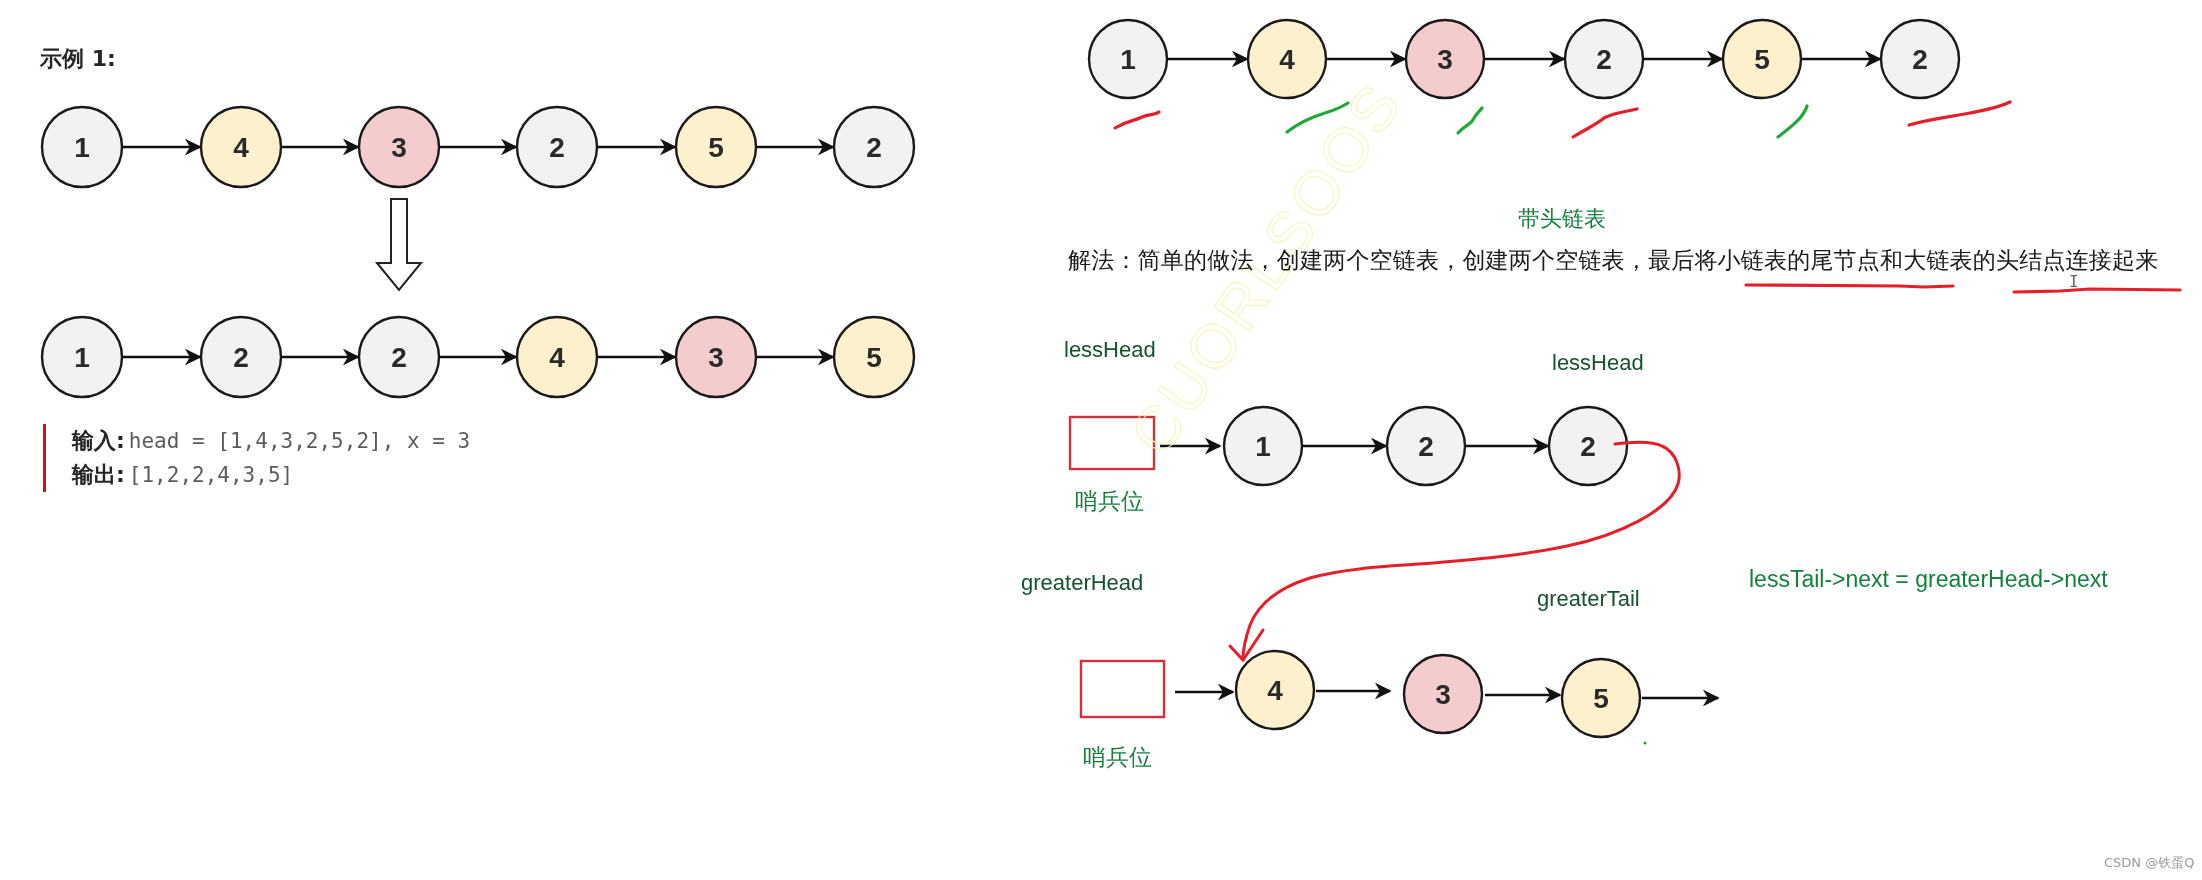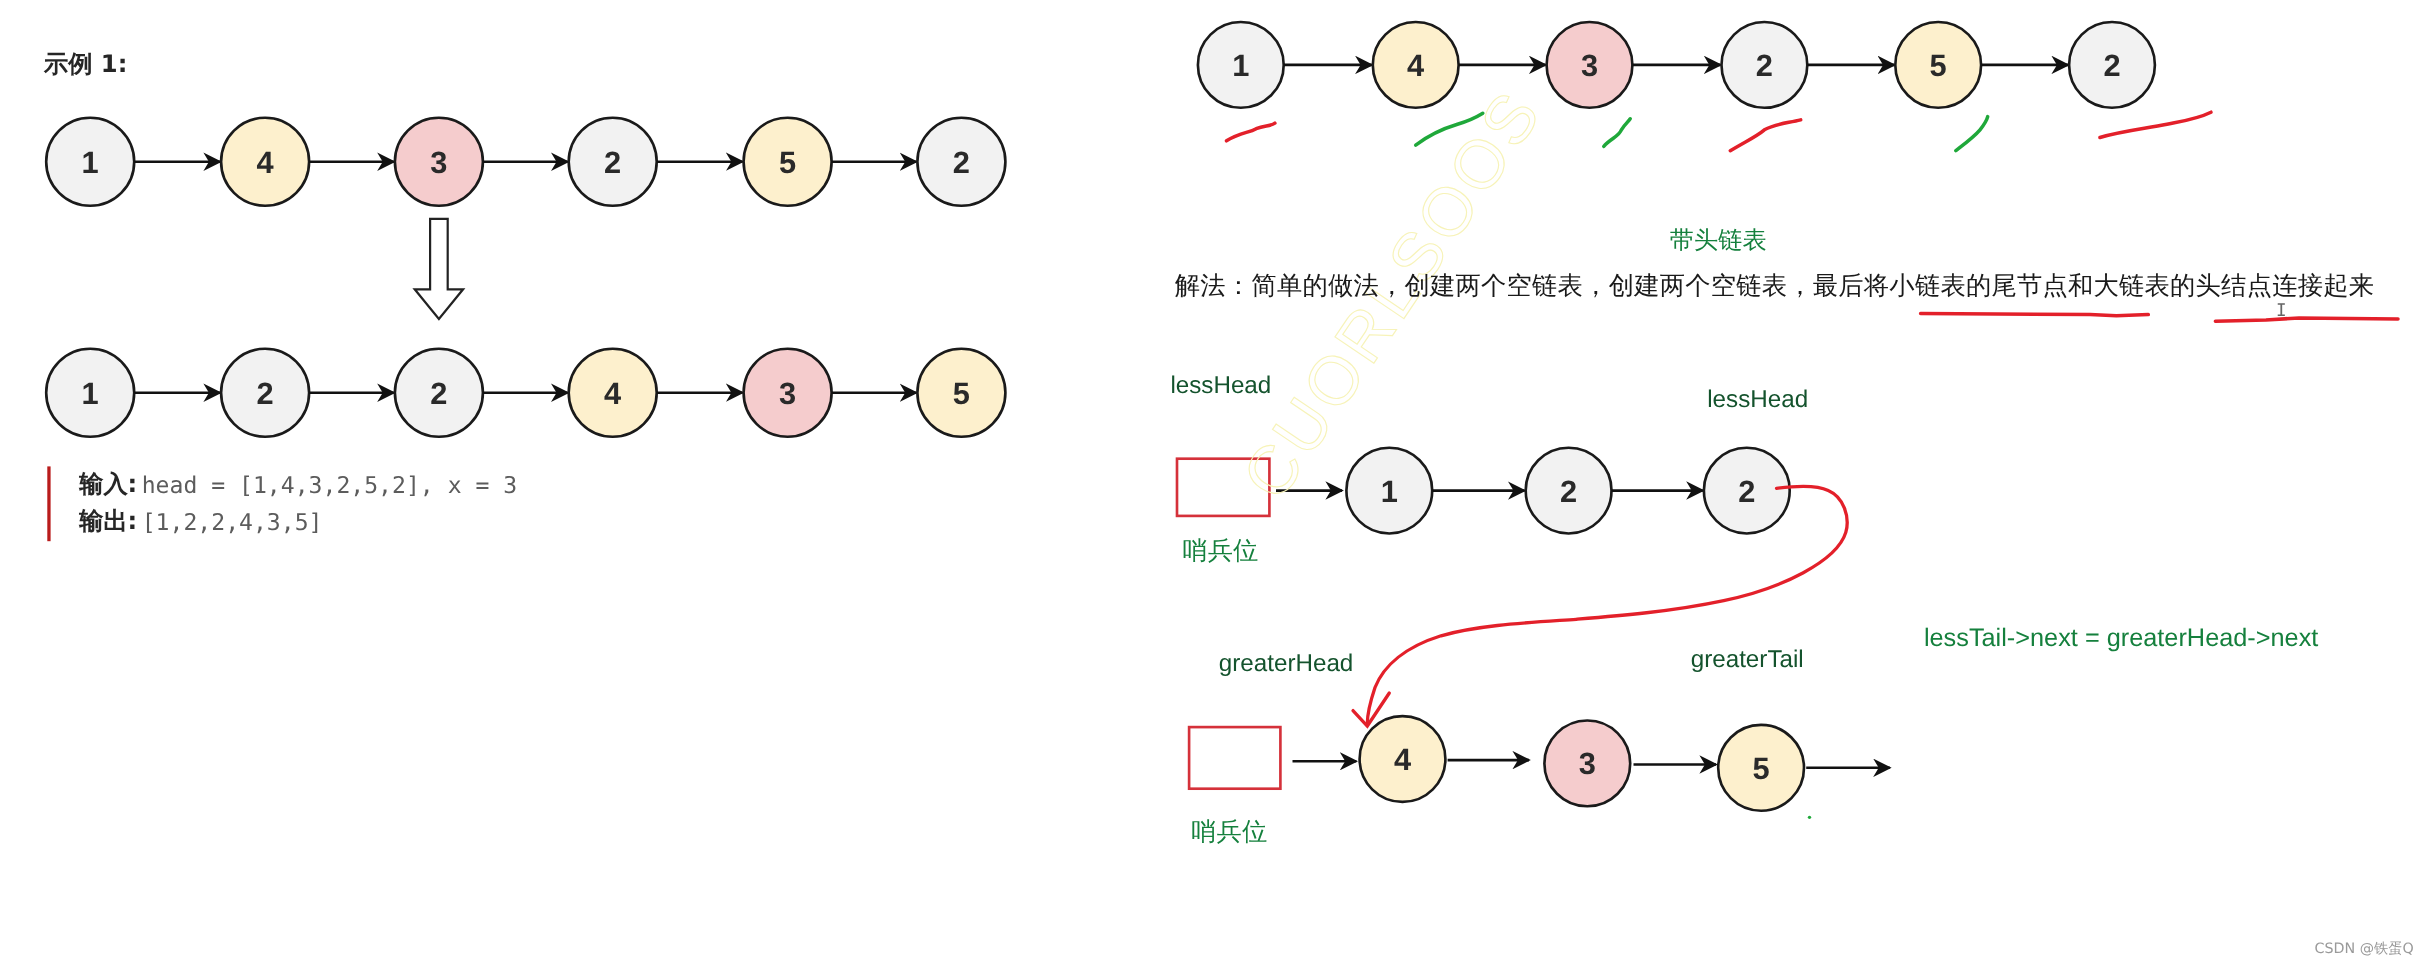--- a/index.html
+++ b/index.html
@@ -11,21 +11,21 @@
   .example-box { left: 43px; top: 424px; height: 68px; border-left: 3px solid #b91c1c; padding-left: 26px; }
   .ex-row { font-size: 22px; color: #262626; height: 34px; display: flex; align-items: center; }
   .ex-row .k { font-weight: bold; }
   .ex-row .v { font-family: "DejaVu Sans Mono", "Liberation Mono", monospace; color: #5c5c5c; font-size: 21px; margin-left: 4px; }
   .note-red { color: #15803d; }
   .sub-title { left: 1518px; top: 208px; font-size: 22px; }
   .solution { left: 1068px; top: 249px; font-size: 23px; color: #1a1a1a; letter-spacing: 0.2px; }
   .label { font-size: 22px; color: #14532d; font-family: "Liberation Sans", sans-serif; }
   .less-head { left: 1064px; top: 339px; }
   .less-tail { left: 1552px; top: 352px; }
-  .greater-head { left: 1108px; top: 572px; margin-top: 20px; }
+  .greater-head { left: 1021px; top: 572px; }
   .greater-tail { left: 1537px; top: 588px; }
   .sentinel { font-size: 23px; }
   .sentinel-1 { left: 1075px; top: 490px; }
   .sentinel-2 { left: 1083px; top: 746px; }
   .formula { left: 1749px; top: 568px; font-size: 23px; font-family: "Liberation Sans", sans-serif; }
   .credit { left: 2104px; top: 856px; font-size: 13px; color: #9a9a9a; }
   .watermark { left: 1120px; top: 430px; font-size: 62px; color: transparent;
                -webkit-text-stroke: 1px #f7f3b8; transform: rotate(-56deg); transform-origin: left top;
                font-family: "Liberation Sans", sans-serif; letter-spacing: 4px; }
   .cursor { left: 2069px; top: 274px; font-size: 16px; color: #666; font-family: "DejaVu Sans Mono", monospace; }

